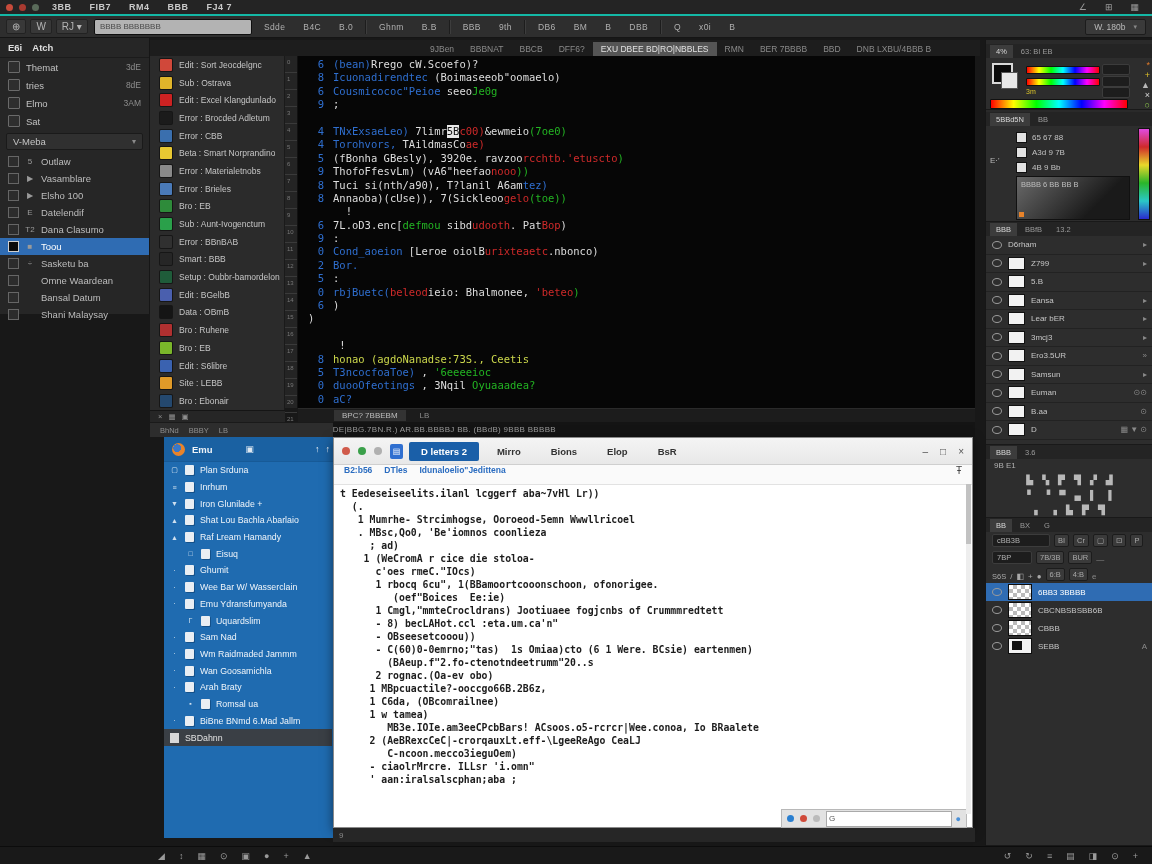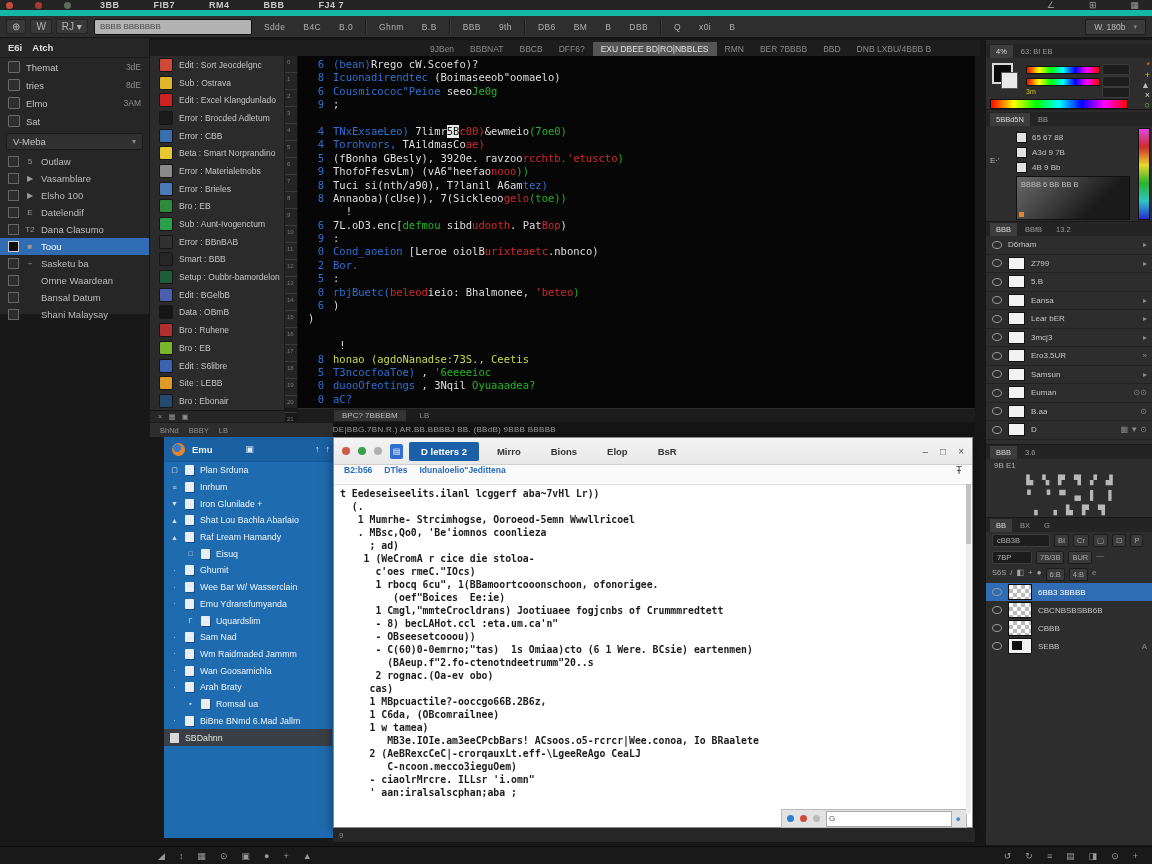--- a/index.html
+++ b/index.html
@@ -2,21 +2,21 @@
 <html><head>
 <meta charset="utf-8">
 <style>
   html,body{margin:0;padding:0;background:#101010;}
   #app{position:relative;width:1152px;height:864px;background:#181818;overflow:hidden;
        font-family:"Liberation Sans",sans-serif;color:#cfcfcf;-webkit-font-smoothing:antialiased;}
   .abs{position:absolute;}
   .mono{font-family:"DejaVu Sans Mono",monospace;}
 
   
-  #menubar{left:0;top:0;width:1152px;height:16px;background:#242424;display:flex;align-items:center;gap:20px;padding:0 6px;box-sizing:border-box;border-bottom:6px solid #14b8a6;}
+  #menubar{left:0;top:0;width:1152px;height:16px;background:#242424;display:flex;align-items:center;gap:4px;padding:0 6px;box-sizing:border-box;border-bottom:2px solid #14b8a6;}
   .dot{width:7px;height:7px;border-radius:50%;display:inline-block;margin-right:2px;}
   .menu-item{font-size:9px;color:#c9c9c9;padding:0 7px;font-weight:bold;letter-spacing:.5px;}
   #menubar .spacer{flex:1;}
   .mb-ico{font-size:9px;color:#9a9a9a;padding:0 7px;}
 
   
   #toolbar{left:0;top:16px;width:1152px;height:22px;background:#2e2e2e;border-bottom:1px solid #151515;display:flex;align-items:center;padding:0 6px;box-sizing:border-box;gap:6px;}
   .tool-ico{font-size:10px;color:#b5b5b5;background:#383838;border:1px solid #222;border-radius:2px;padding:1px 5px;}
   #search-wrap{background:#b3b3b3;border:1px solid #0e0e0e;border-radius:2px;height:14px;width:150px;display:flex;align-items:center;padding:0 3px;}
   #search-input{border:0;background:transparent;font-size:8px;color:#4a4a4a;width:100%;outline:none;font-family:"Liberation Sans",sans-serif;}
@@ -129,21 +129,21 @@
   .chk{width:9px;height:9px;background:#e2e2e2;border:1px solid #111;flex:none;}
   .grad-box{background:linear-gradient(135deg,#6a6a6a,#1a1a1a 70%);border:1px solid #111;position:relative;}
   .grad-box .corner{position:absolute;left:2px;bottom:2px;width:5px;height:5px;background:#e8832a;}
   .grad-box .cap{position:absolute;left:4px;top:3px;font-size:7.5px;color:#bdbdbd;}
   .lay-row{display:flex;align-items:center;gap:6px;height:17.5px;padding:0 6px;border-bottom:1px solid #222;}
   .eye{width:8px;height:6px;border:1px solid #9a9a9a;border-radius:50%;flex:none;}
   .lay-sw{width:15px;height:11px;background:#f2f2f2;border:1px solid #111;flex:none;}
   .lay-name{font-size:8px;color:#c6c6c6;white-space:nowrap;overflow:hidden;}
   .lay-arr{margin-left:auto;color:#8a8a8a;font-size:8px;flex:none;}
   .pd-glyphs{display:flex;gap:9px;justify-content:center;color:#b8b8b8;font-size:9px;height:15px;align-items:center;}
-  .pe-row{display:flex;align-items:flex-start;gap:4px;padding:2px 6px;}
+  .pe-row{display:flex;align-items:flex-end;gap:4px;padding:2px 6px;}
   .inset{background:#1d1d1d;border:1px solid #3c3c3c;border-radius:2px;color:#b0b0b0;font-size:7.5px;padding:1px 4px;}
   .mini-btn{background:#3a3a3a;border:1px solid #1c1c1c;border-radius:2px;color:#a8a8a8;font-size:7.5px;padding:1px 3px;}
   .pe-lay{display:flex;align-items:center;gap:6px;height:18px;padding:0 6px;}
   .pe-lay.sel{background:#2f6cb3;}
   .pe-lay.sel .lay-name{color:#fff;}
   .thumb{width:22px;height:14px;border:1px solid #0d0d0d;flex:none;
      background-image:linear-gradient(45deg,#bbb 25%,transparent 25%,transparent 75%,#bbb 75%),linear-gradient(45deg,#bbb 25%,#fff 25%,#fff 75%,#bbb 75%);
      background-size:8px 8px;background-position:0 0,4px 4px;background-color:#fff;}
   .thumb.dark{background:#f2f2f2;position:relative;}
   .thumb.dark:after{content:"";position:absolute;left:3px;top:2px;width:10px;height:9px;background:#111;}
@@ -636,21 +636,20 @@
         <div class="lw-line">    1 (WeCromA r cice die stoloa-</div>
         <div class="lw-line">      c'oes rmeC."IOcs)</div>
         <div class="lw-line">      1 rbocq 6cu", 1(BBamoortcooonschoon, ofonorigee.</div>
         <div class="lw-line">         (oef"Boices  Ee:ie)</div>
         <div class="lw-line">      1 Cmgl,"mmteCrocldrans) Jootiuaee fogjcnbs of Crummmredtett</div>
         <div class="lw-line">      - 8) becLAHot.ccl :eta.um.ca'n"</div>
         <div class="lw-line">      - OBseesetcooou))</div>
         <div class="lw-line">      - C(60)0-0emrno;"tas)  1s Omiaa)cto (6 1 Were. BCsie) eartenmen)</div>
         <div class="lw-line">        (BAeup.f"2.fo-ctenotndeetrumm"20..s</div>
         <div class="lw-line">      2 rognac.(Oa-ev obo)</div>
-        <div class="lw-line">     cas)</div>
         <div class="lw-line">     1 MBpcuactile?-ooccgo66B.2B6z,</div>
         <div class="lw-line">     1 C6da, (OBcomrailnee)</div>
         <div class="lw-line">     1 w tamea)</div>
         <div class="lw-line">        MB3e.IOIe.am3eeCPcbBars! ACsoos.o5-rcrcr|Wee.conoa, Io BRaalete</div>
         <div class="lw-line">     2 (AeBRexcCeC|-crorqauxLt.eff-\LgeeReAgo CeaLJ</div>
         <div class="lw-line">        C-ncoon.mecco3ieguOem)</div>
         <div class="lw-line">     - ciaolrMrcre. ILLsr 'i.omn"</div>
         <div class="lw-line">     ' aan:iralsalscphan;aba ;</div>
       </div>
     <div id="lw-popup">

